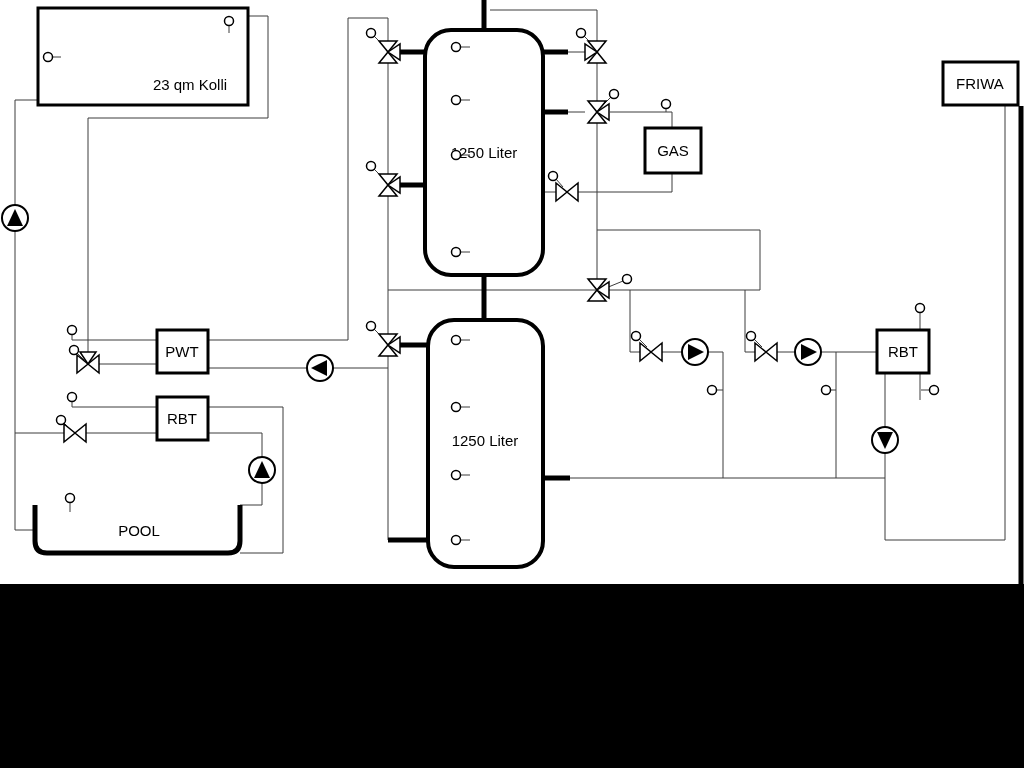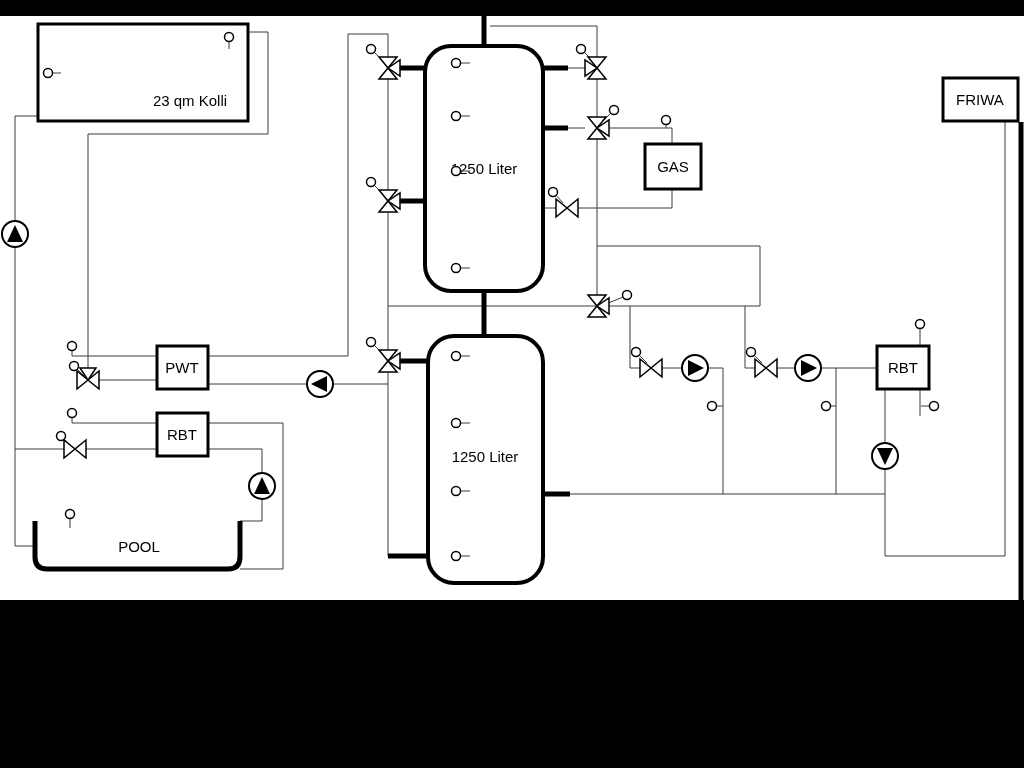--- a/index.html
+++ b/index.html
@@ -1,18 +1,18 @@
 <!DOCTYPE html>
 <html><head>
 <meta charset="utf-8">
 <style>
   html,body{margin:0;padding:0;background:#000;}
   .stage{
     position:relative;width:1024px;height:608px;background:#fff;
-    overflow:hidden;font-family:"Liberation Sans",sans-serif;margin-top:16px;
+    overflow:hidden;font-family:"Liberation Sans",sans-serif;
   }
   svg{display:block;}
   svg text{
     font-family:"Liberation Sans",sans-serif;
     font-size:15px;fill:#000;text-anchor:middle;
   }
   .pipe-thin{stroke:#3c3c3c;stroke-width:1;fill:none;}
   .pipe-thick{stroke:#000;stroke-width:5;fill:none;}
   .box{fill:#fff;stroke:#000;stroke-width:3;}
   .tank{fill:#fff;stroke:#000;stroke-width:4;}

